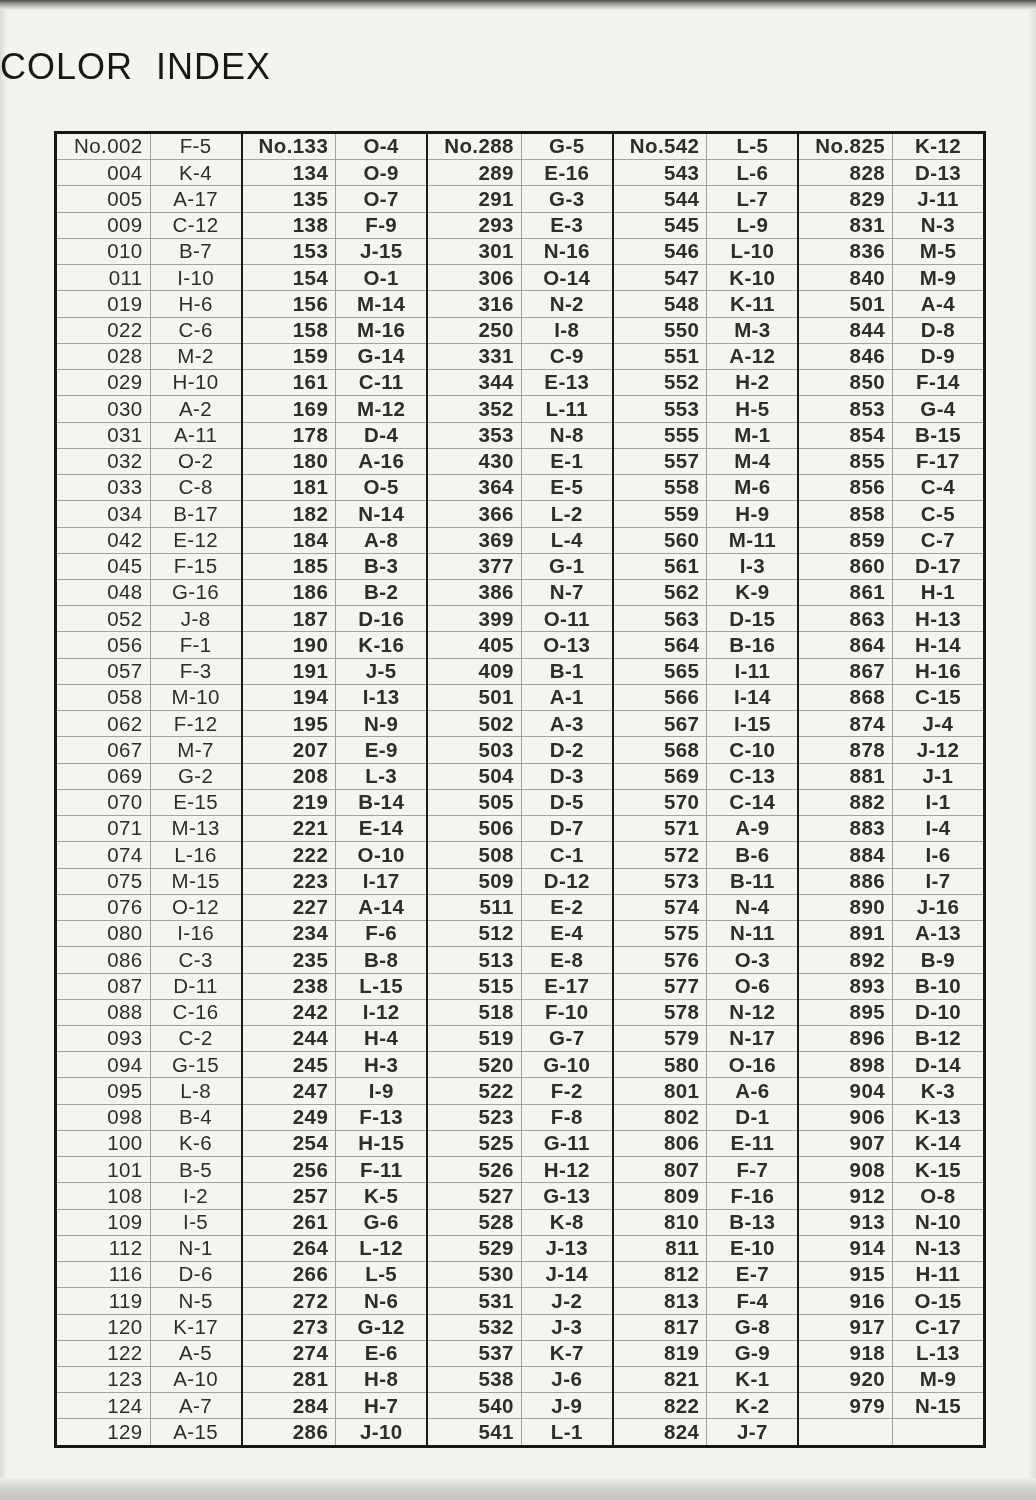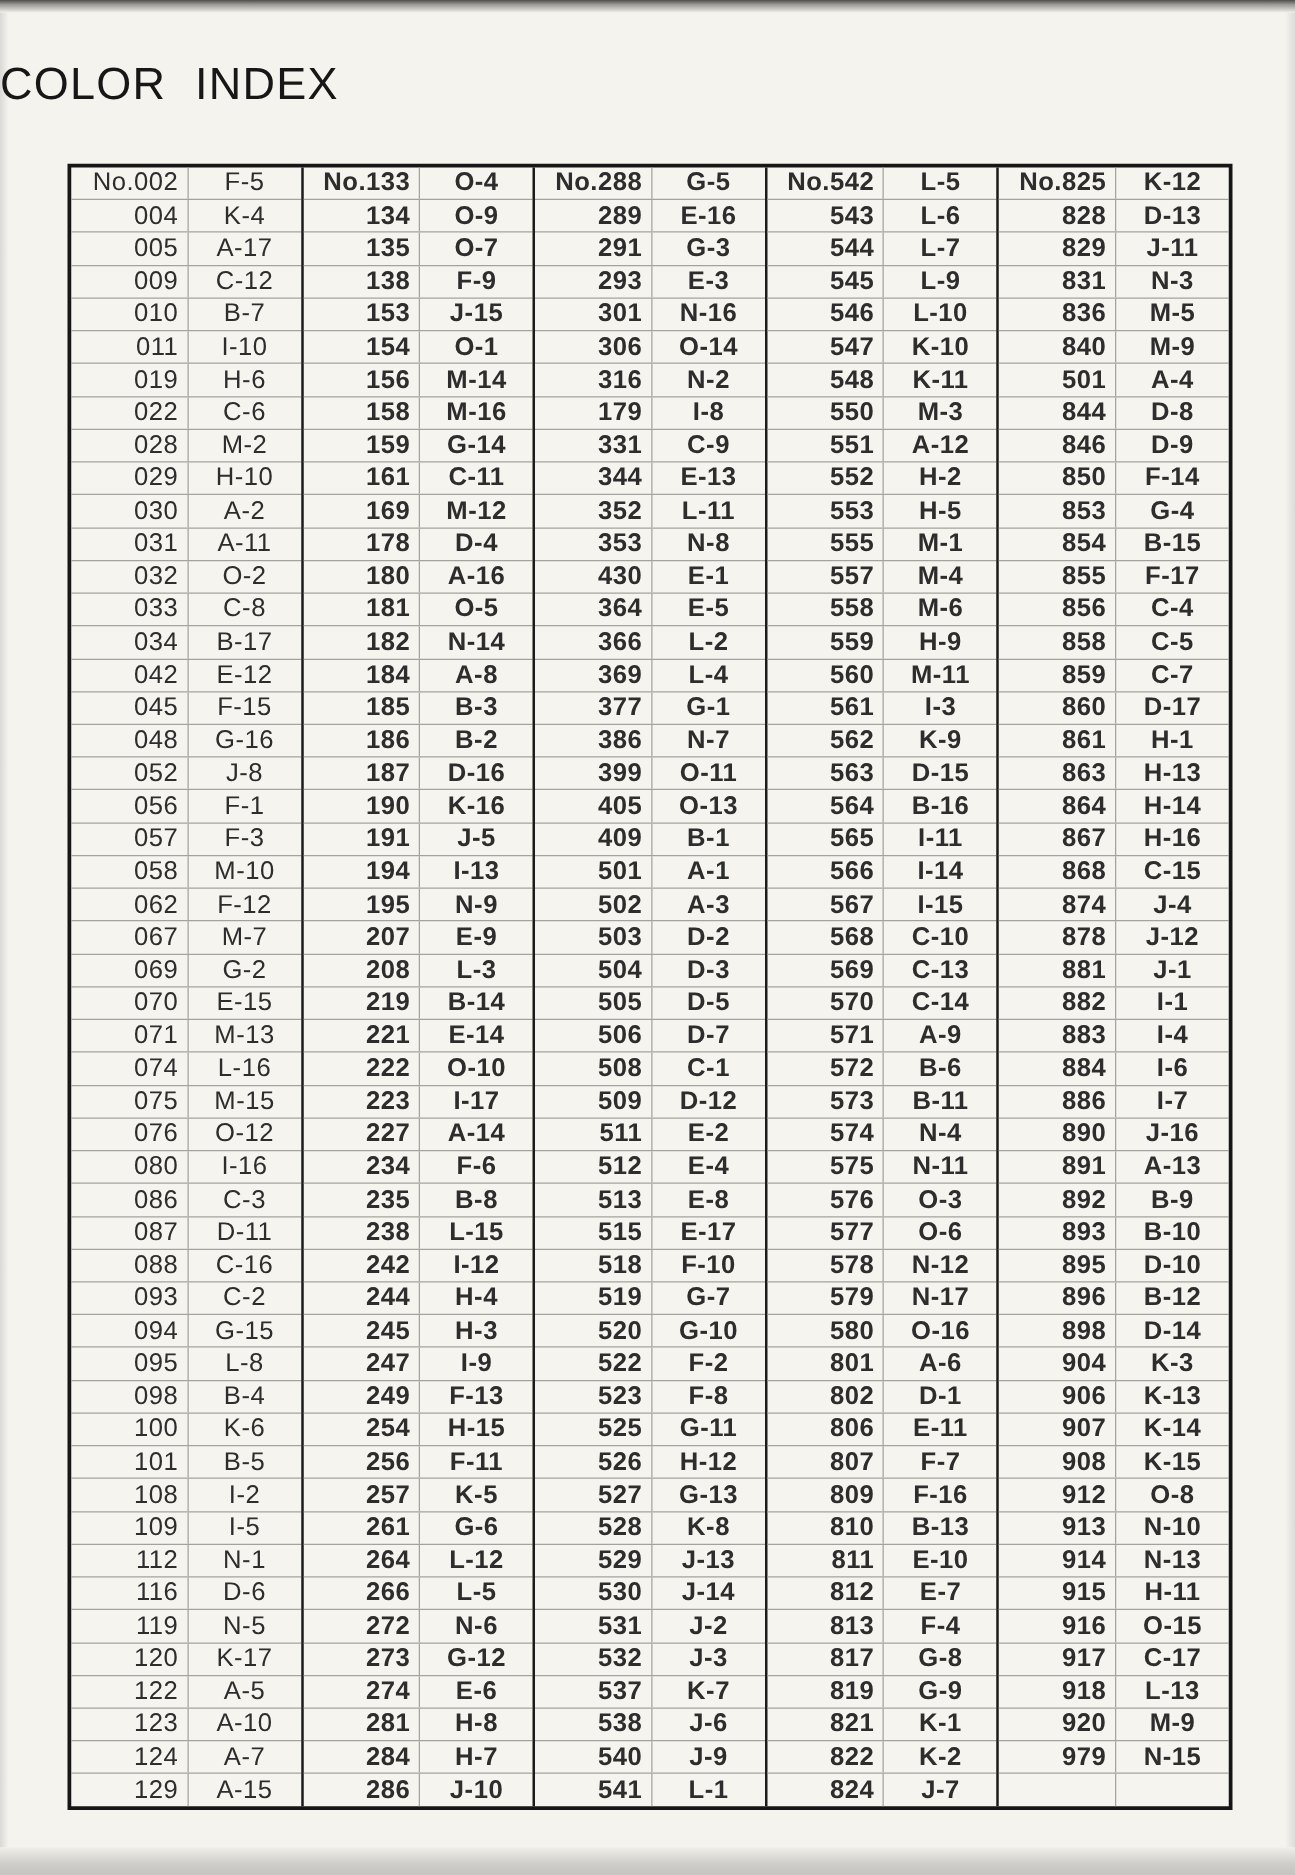--- a/index.html
+++ b/index.html
@@ -519,21 +519,21 @@
       </div>
       <div class="row">
         <div class="cell num">306</div>
         <div class="cell code">O-14</div>
       </div>
       <div class="row">
         <div class="cell num">316</div>
         <div class="cell code">N-2</div>
       </div>
       <div class="row">
-        <div class="cell num">179</div>
+        <div class="cell num">250</div>
         <div class="cell code">I-8</div>
       </div>
       <div class="row">
         <div class="cell num">331</div>
         <div class="cell code">C-9</div>
       </div>
       <div class="row">
         <div class="cell num">344</div>
         <div class="cell code">E-13</div>
       </div>

